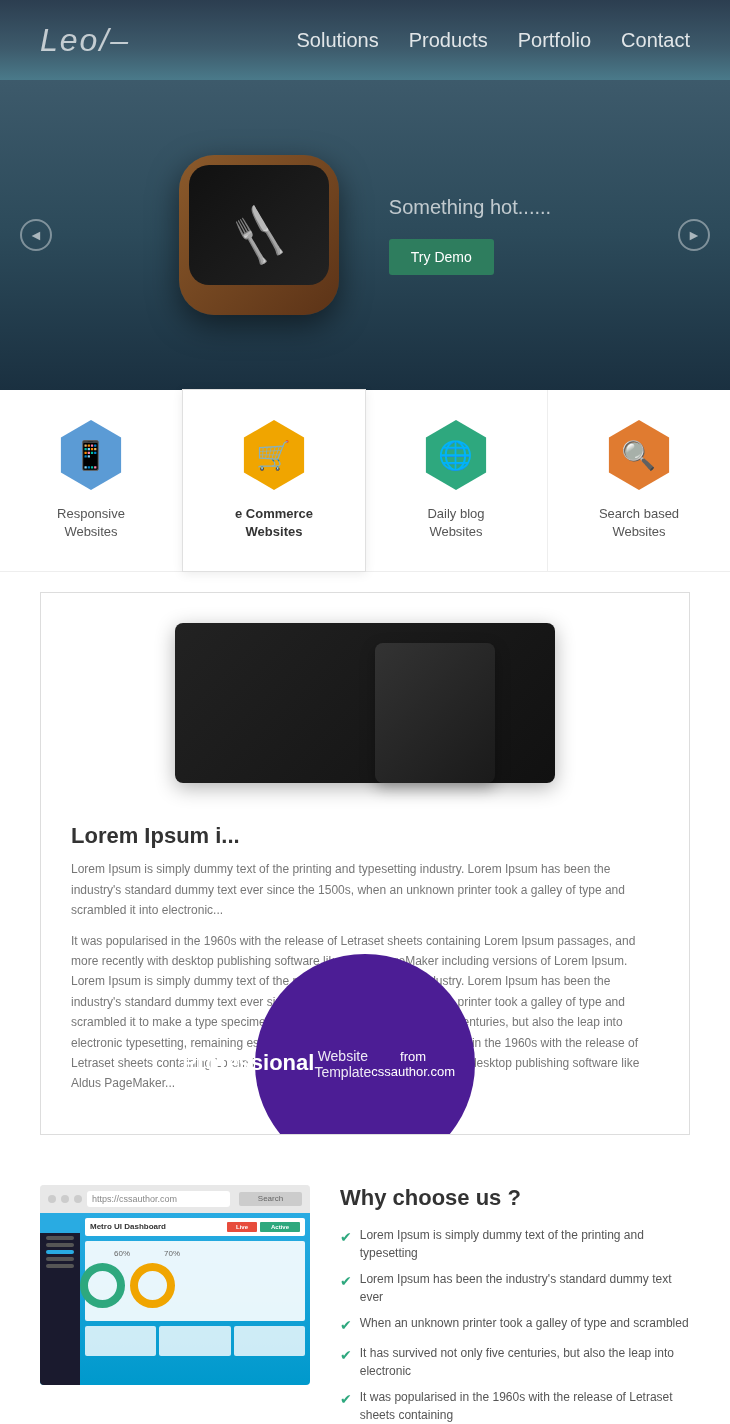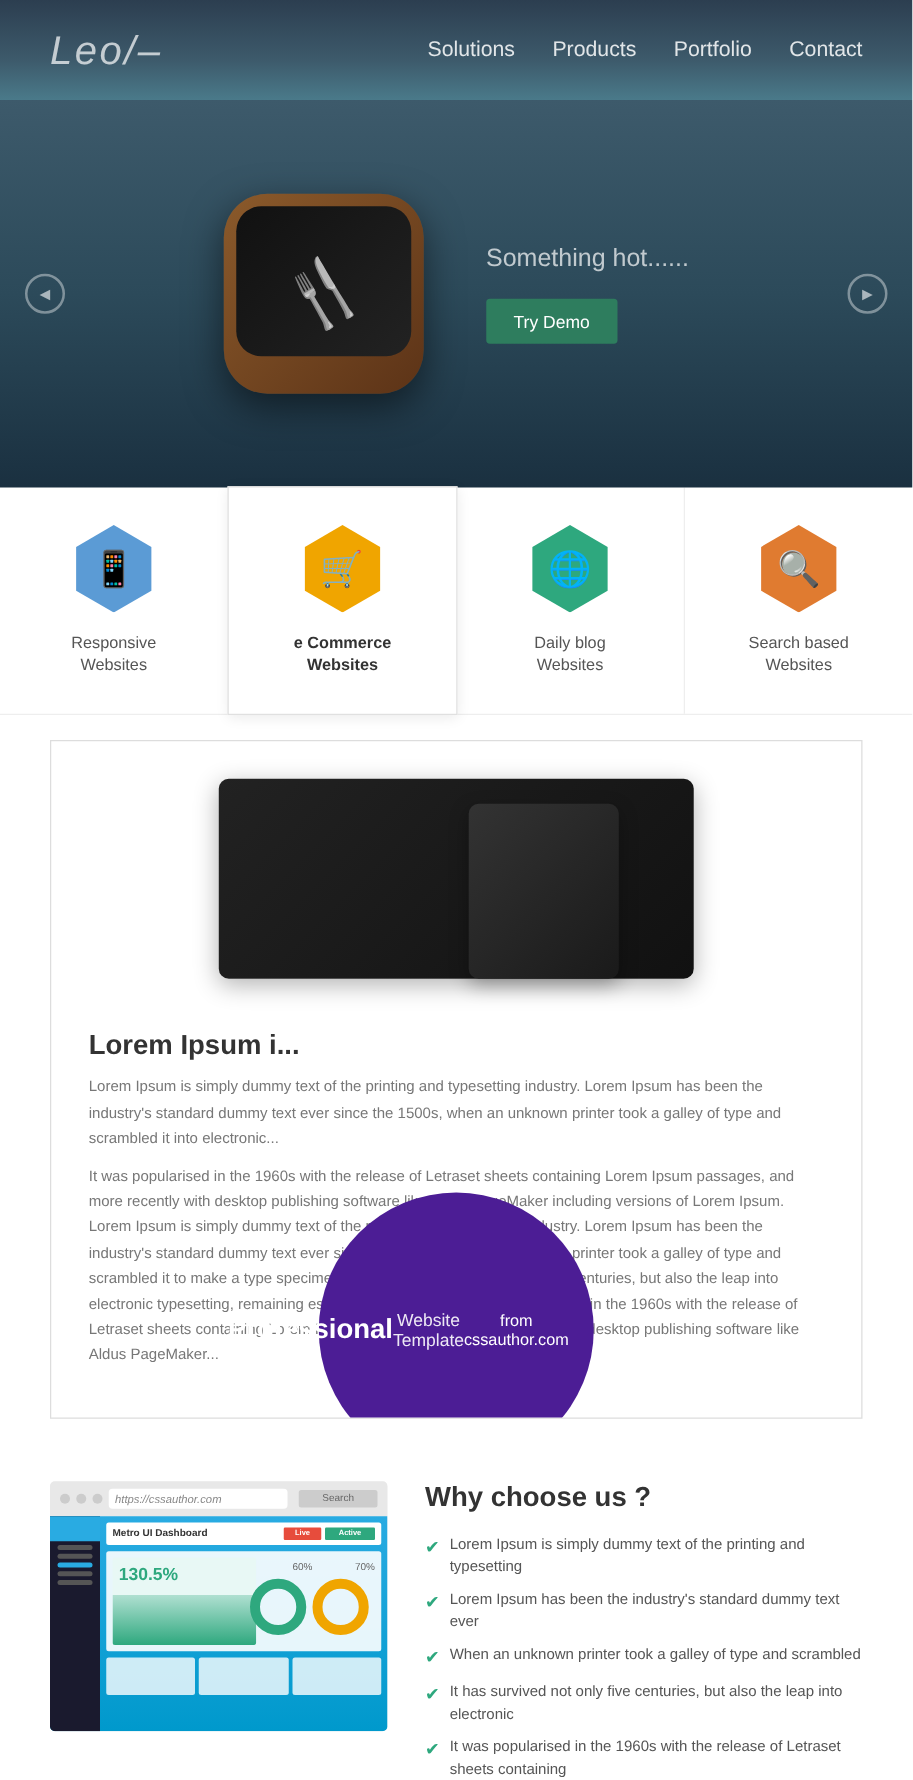--- a/index.html
+++ b/index.html
@@ -21,21 +21,21 @@
       font-weight: 300;
       letter-spacing: 2px;
     }
     .nav {
       display: flex;
       gap: 30px;
     }
     .nav a {
       color: rgba(255,255,255,0.85);
       text-decoration: none;
-      font-size: 17px;
+      font-size: 20px;
     }
 
     
     .hero {
       background: linear-gradient(180deg, #3d5a6b 0%, #2c4a5a 50%, #1a3040 100%);
       height: 310px;
       display: flex;
       align-items: center;
       justify-content: center;
       position: relative;
@@ -267,21 +267,20 @@
     .browser-url {
       background: #fff;
       flex: 1;
       height: 16px;
       border-radius: 3px;
       font-size: 9px;
       color: #888;
       display: flex;
       align-items: center;
       padding: 0 5px;
-      font-style: italic;
     }
     .screenshot-content {
       background: linear-gradient(180deg, #29abe2 0%, #0099cc 100%);
       height: 172px;
       position: relative;
     }
     .ss-sidebar {
       position: absolute;
       left: 0;
       top: 0;
@@ -466,24 +465,20 @@
       </div>
       <div class="ss-main">
         <div class="ss-header">
           <span>Metro UI Dashboard</span>
           <div style="margin-left:auto;display:flex;gap:3px;">
             <div style="width:30px;height:10px;background:#e74c3c;border-radius:1px;font-size:6px;color:#fff;display:flex;align-items:center;justify-content:center;">Live</div>
             <div style="width:40px;height:10px;background:#2ea87e;border-radius:1px;font-size:6px;color:#fff;display:flex;align-items:center;justify-content:center;">Active</div>
           </div>
         </div>
         <div class="ss-chart-area">
-          <div class="ss-bar-chart">
-            <div class="ss-number">130.5%</div>
-            <div style="position:absolute;bottom:0;left:0;right:0;height:40px;background:linear-gradient(to top, #2ea87e, rgba(46,168,126,0.3));"></div>
-          </div>
           <div style="position:relative;width:90px;">
             <div class="ss-donut1"></div>
             <div class="ss-donut2"></div>
             <div style="position:absolute;top:3px;right:0;font-size:8px;color:#666;">70%</div>
             <div style="position:absolute;top:3px;right:50px;font-size:8px;color:#666;">60%</div>
           </div>
         </div>
         <div style="margin-top:5px;display:flex;gap:3px;">
           <div style="flex:1;height:30px;background:rgba(255,255,255,0.8);border-radius:2px;"></div>
           <div style="flex:1;height:30px;background:rgba(255,255,255,0.8);border-radius:2px;"></div>

